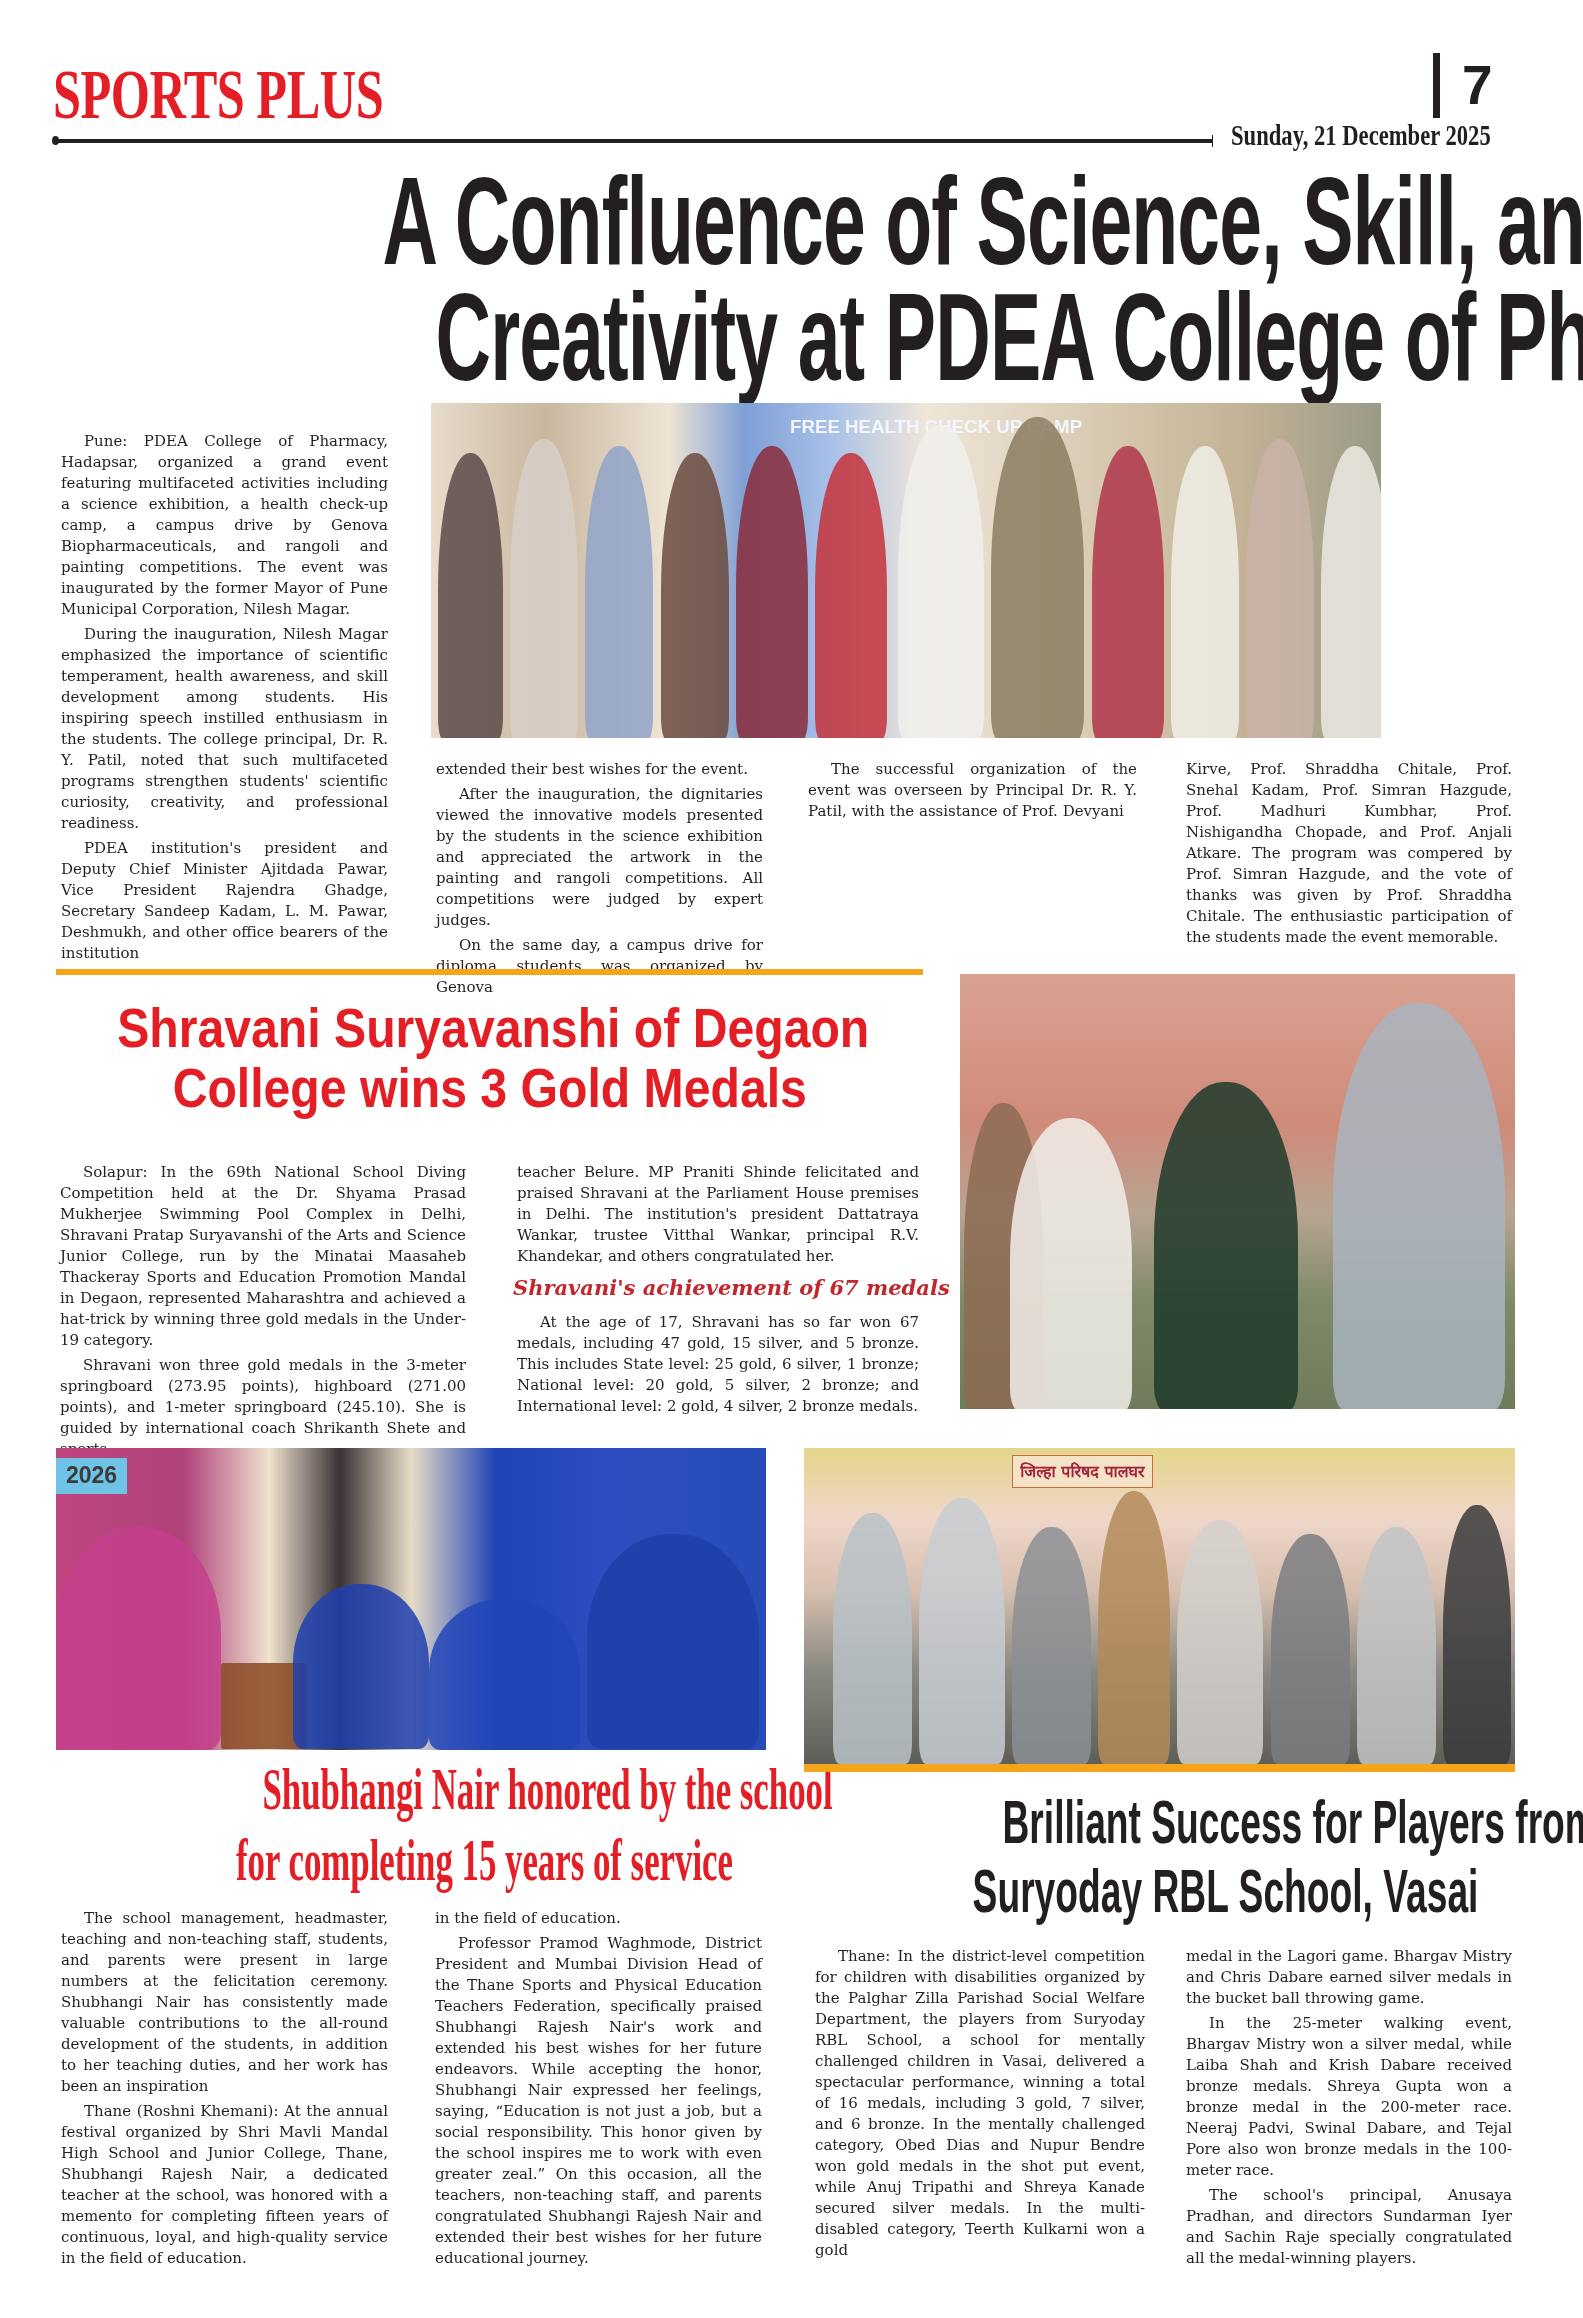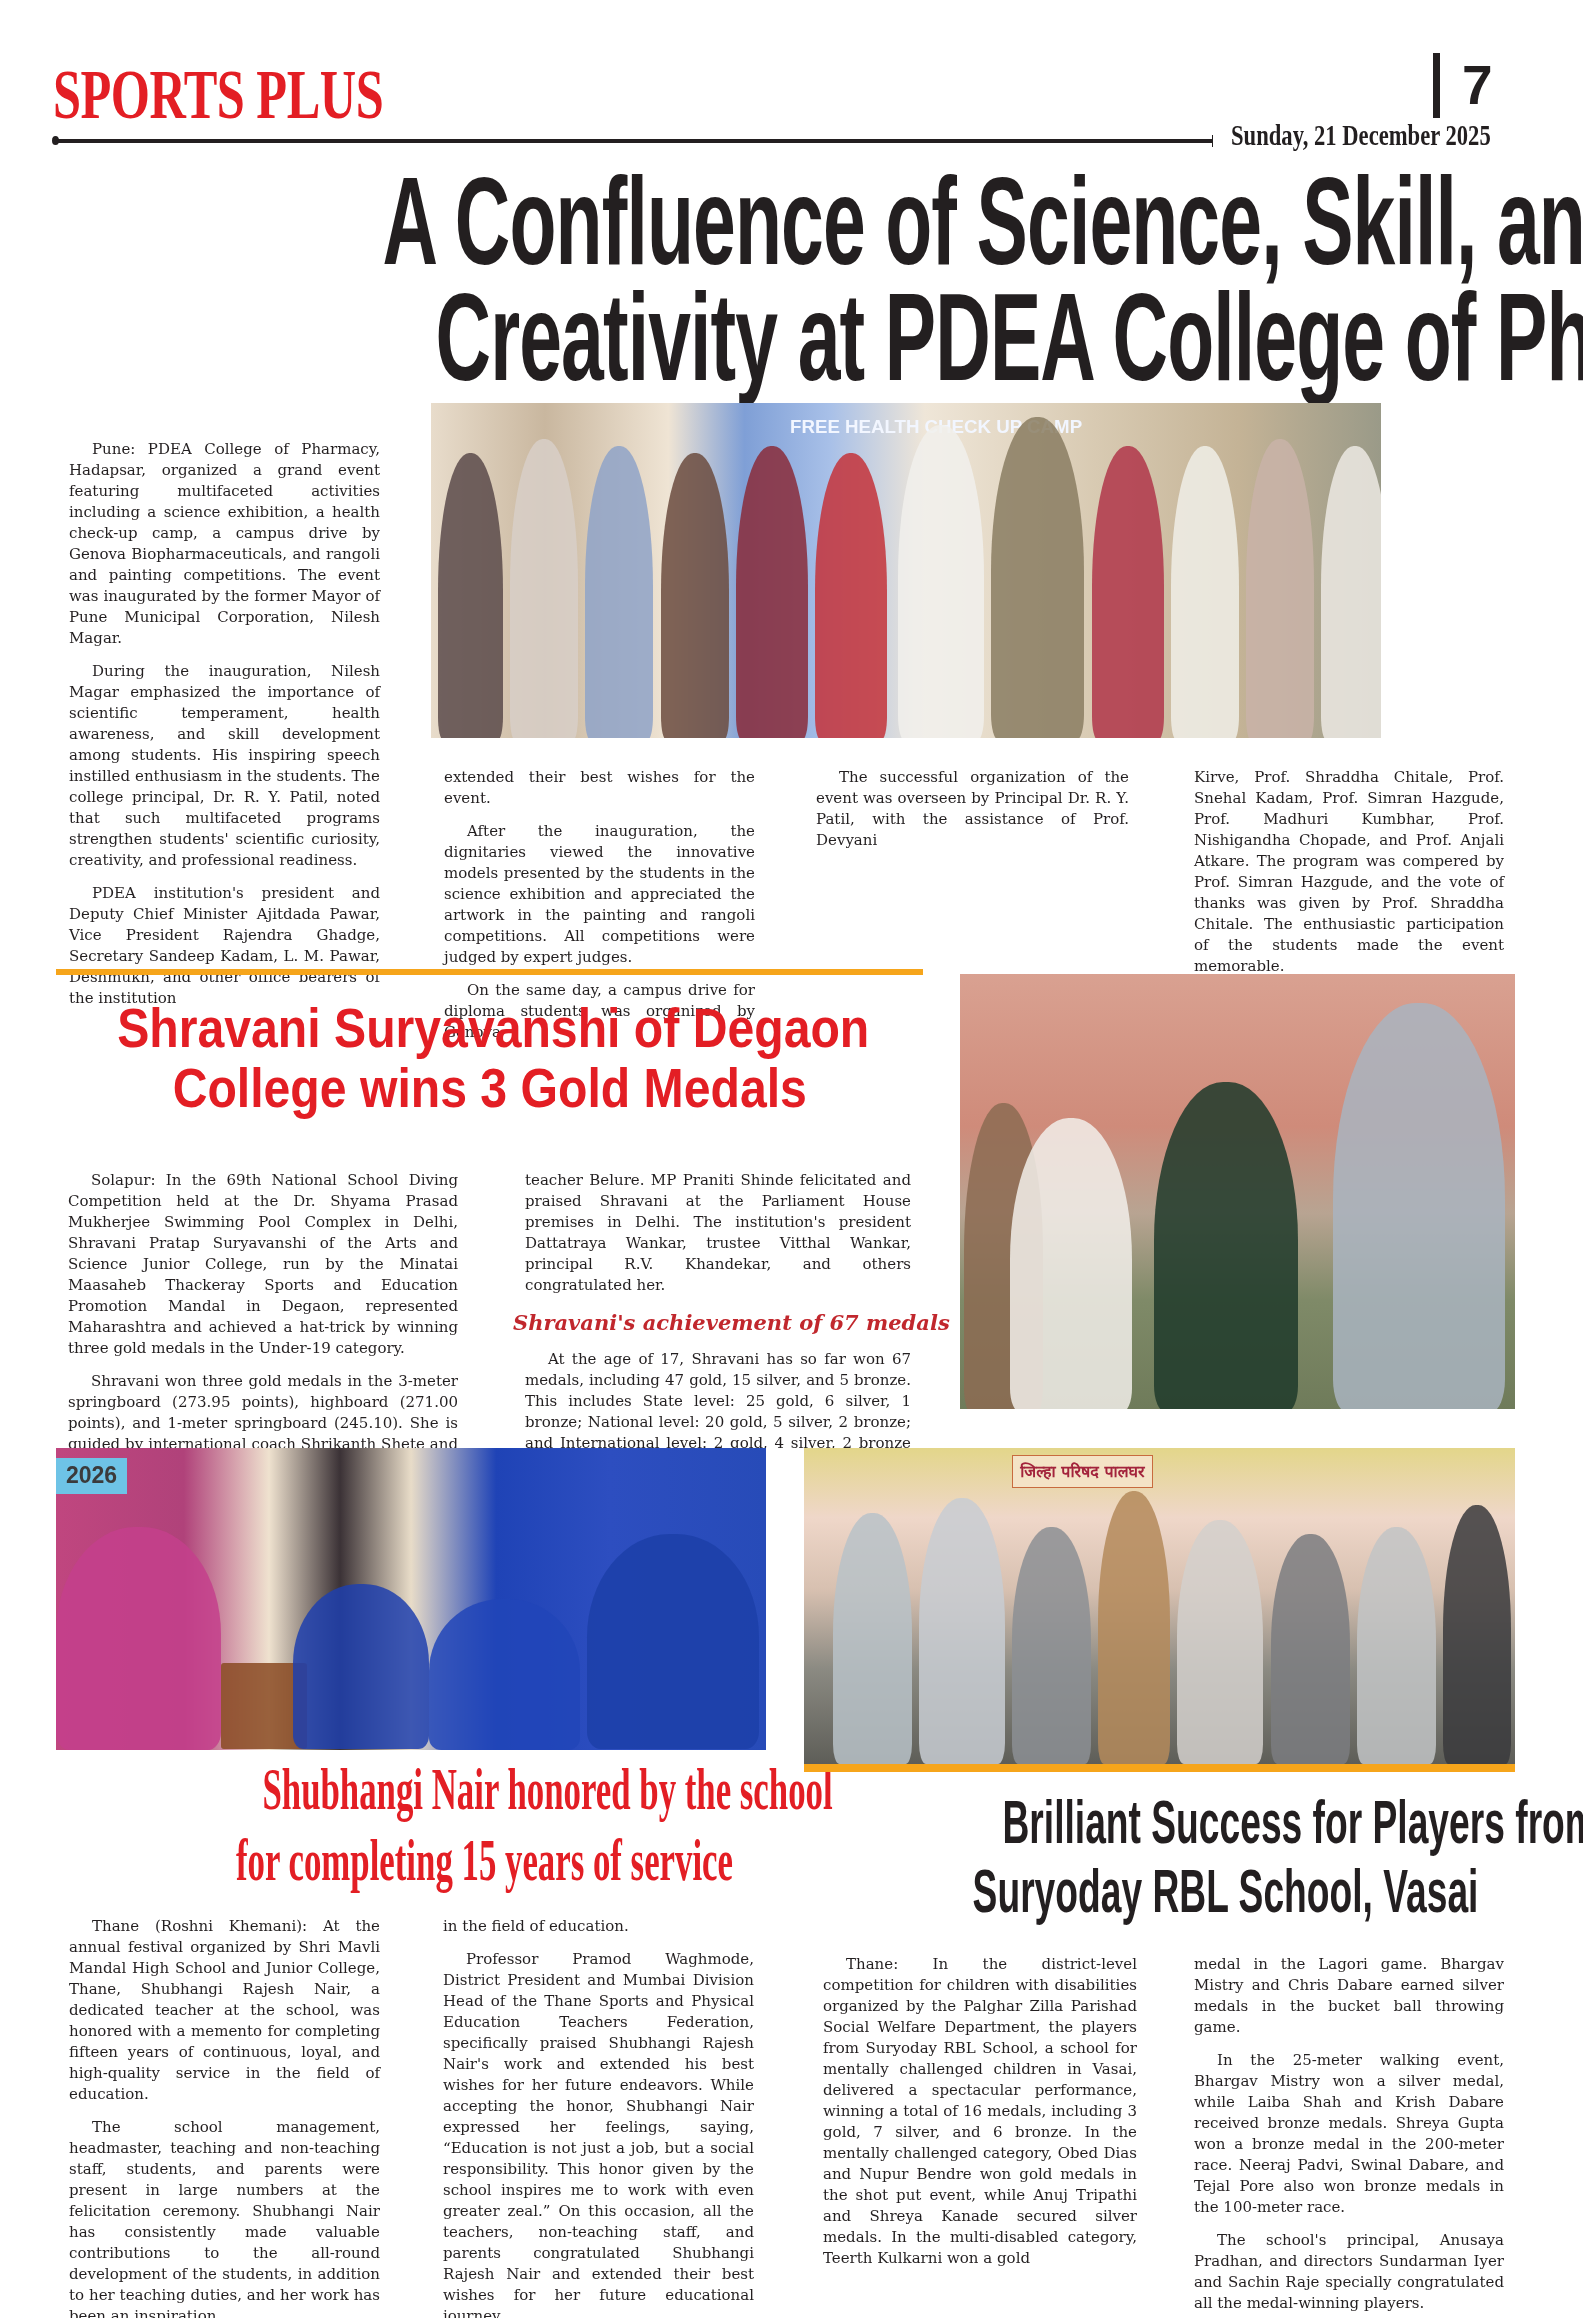--- a/index.html
+++ b/index.html
@@ -27,21 +27,21 @@
   .photo2 { left:960px; top:974px; width:555px; height:435px; background:linear-gradient(180deg,#d9a191 0%,#cf8b7a 35%,#b8a492 55%,#7f8a68 75%,#6f7b5a 100%); }
   .photo3 { left:56px; top:1448px; width:710px; height:302px; background:linear-gradient(90deg,#c0467f 0%,#b0427a 18%,#efe2cf 30%,#3b3236 40%,#e8dcc8 50%,#1f43b6 62%,#2d4ec0 78%,#274bb8 100%); }
   .photo4 { left:804px; top:1448px; width:711px; height:316px; background:linear-gradient(180deg,#e3d68a 0%,#efd7c9 22%,#d7c0b0 45%,#8b8a82 70%,#5e5e58 100%); border-bottom:8.6px solid #f6a51b; box-sizing:content-box; }
   .figure { position:absolute; border-radius:48% 48% 8% 8%; opacity:0.85; }
   .photo-banner { position:absolute; font-family:"Liberation Sans", sans-serif; font-weight:700; color:#ffffff; white-space:nowrap; }
   .photo-year { position:absolute; left:0; top:10px; background:#6ec3e6; color:#3b3b3b; padding:4.3px 10px; font-family:"Liberation Sans", sans-serif; font-weight:700; font-size:23px; }
   .banner-hi { position:absolute; background:#f4e3c6; border:1.4px solid #c86b3e; color:#a3243c; font-family:"DejaVu Sans", sans-serif; font-weight:700; font-size:16px; padding:4.3px 7.2px; }
 
   
   .col { font-family:"DejaVu Serif", serif; font-size:15px; line-height:21px; text-align:justify; color:#231f20; hyphens:auto; }
-  .col p { margin:12px; text-indent:23px; }
+  .col p { margin:4px; text-indent:23px; }
   .col p.noindent { text-indent:0; }
   .col1 { left:57px; top:427px; width:335px; }
   .col2 { left:432px; top:755px; width:335px; }
   .col3 { left:804px; top:755px; width:337px; }
   .col4 { left:1182px; top:755px; width:334px; }
 
   .rule-orange { left:56px; top:969px; width:867px; height:5.7px; background:#f6a51b; }
 
   .red-hl { left:56px; width:867px; text-align:center; font-family:"Liberation Sans", sans-serif; font-weight:700; color:#e31e24; white-space:nowrap; }
   .red-hl span { display:inline-block; transform:scaleX(0.86); transform-origin:center top; font-size:56px; line-height:62px; }
@@ -139,22 +139,22 @@
   <div class="figure" style="left:0px;top:79px;width:165px;height:223px;background:#c43f8c;"></div>
   <div class="figure" style="left:165px;top:215px;width:86px;height:86px;background:#8a4a22;border-radius:2.9px;"></div>
   <div class="figure" style="left:237px;top:136px;width:136px;height:165px;background:#1e3fae;"></div>
   <div class="figure" style="left:373px;top:151px;width:151px;height:151px;background:#2145b8;"></div>
   <div class="figure" style="left:531px;top:86px;width:172px;height:215px;background:#1c3fa8;"></div>
 </div>
 <div class="abs sn-hl sh1"><span>Shubhangi Nair honored by the school</span></div>
 <div class="abs sn-hl sh2"><span>for completing 15 years of service</span></div>
 
 <div class="abs col sn-col1">
+  <p>The school management, headmaster, teaching and non-teaching staff, students, and parents were present in large numbers at the felicitation ceremony. Shubhangi Nair has consistently made valuable contributions to the all-round development of the students, in addition to her teaching duties, and her work has been an inspiration</p>
   <p>Thane (Roshni Khemani): At the annual festival organized by Shri Mavli Mandal High School and Junior College, Thane, Shubhangi Rajesh Nair, a dedicated teacher at the school, was honored with a memento for completing fifteen years of continuous, loyal, and high-quality service in the field of education.</p>
-  <p>The school management, headmaster, teaching and non-teaching staff, students, and parents were present in large numbers at the felicitation ceremony. Shubhangi Nair has consistently made valuable contributions to the all-round development of the students, in addition to her teaching duties, and her work has been an inspiration</p>
 </div>
 <div class="abs col sn-col2">
   <p class="noindent">in the field of education.</p>
   <p>Professor Pramod Waghmode, District President and Mumbai Division Head of the Thane Sports and Physical Education Teachers Federation, specifically praised Shubhangi Rajesh Nair's work and extended his best wishes for her future endeavors. While accepting the honor, Shubhangi Nair expressed her feelings, saying, “Education is not just a job, but a social responsibility. This honor given by the school inspires me to work with even greater zeal.” On this occasion, all the teachers, non-teaching staff, and parents congratulated Shubhangi Rajesh Nair and extended their best wishes for her future educational journey.</p>
 </div>
 
 <div class="abs photo photo4">
   <div class="banner-hi" style="left:208px;top:7.2px;">जिल्हा परिषद पालघर</div>
   <div class="figure" style="left:29px;top:65px;width:79px;height:251px;background:#b9c2c8;"></div>
   <div class="figure" style="left:115px;top:50px;width:86px;height:266px;background:#c8cdd2;"></div>

